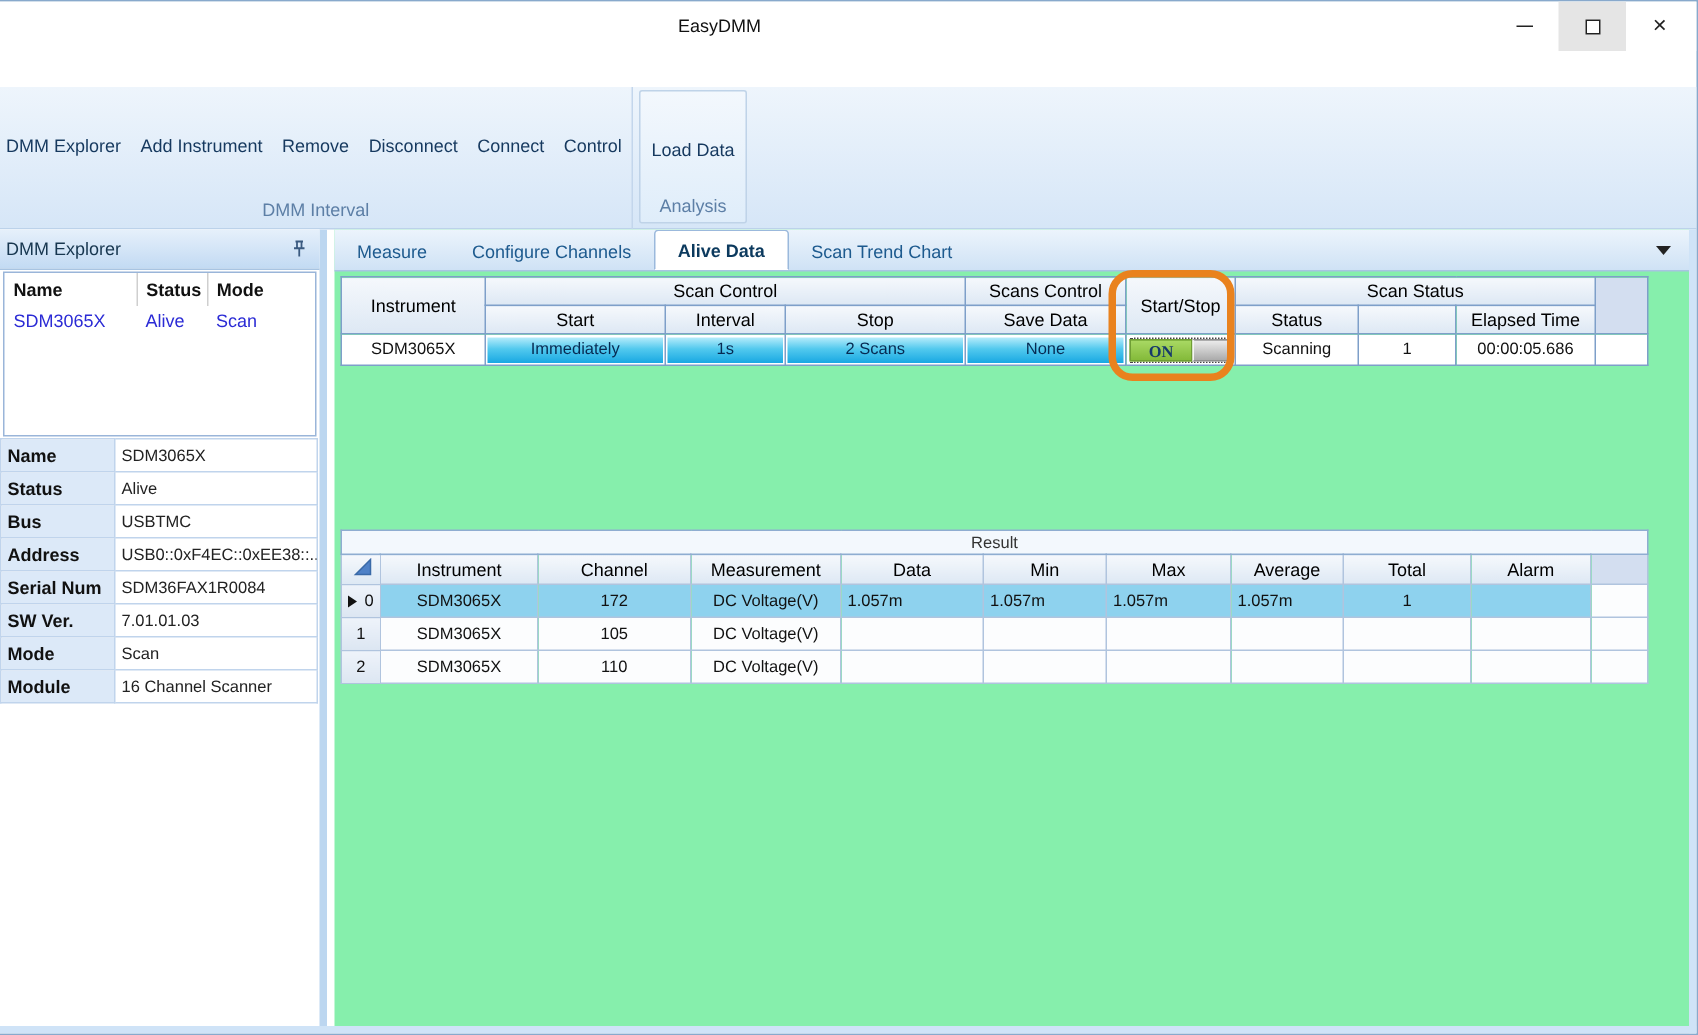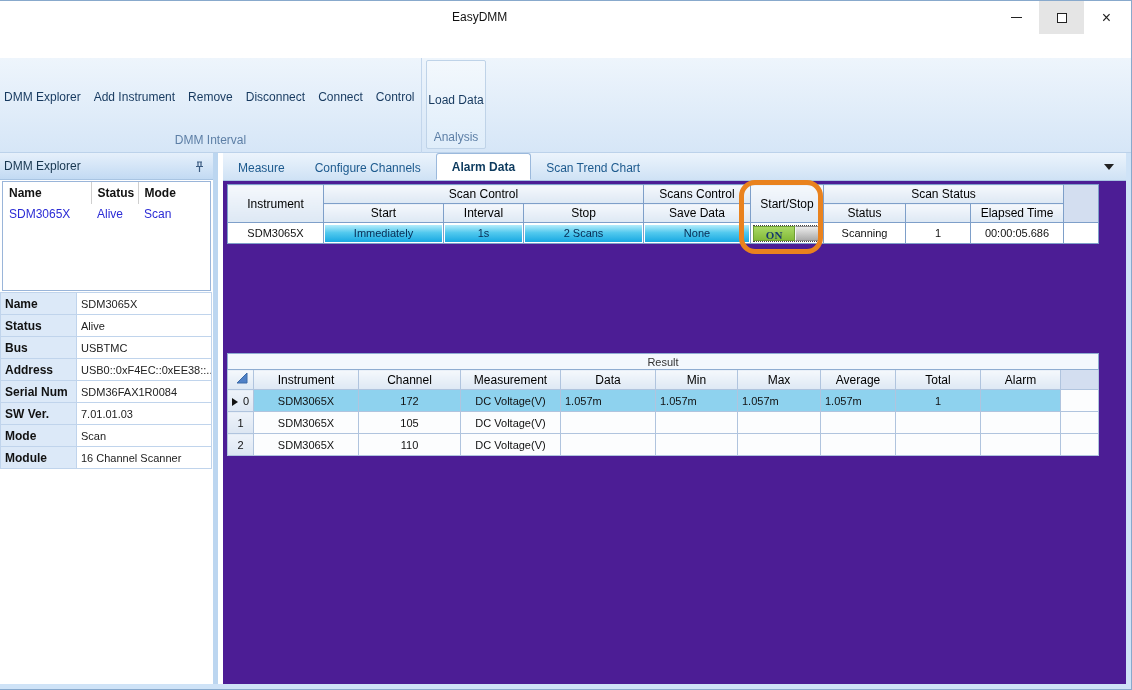--- a/index.html
+++ b/index.html
@@ -27,41 +27,41 @@
     border-radius:4px 4px 0 0; color:#17405f; }
   .help-links { position:absolute; right:10px; top:6px; font-size:12px; color:#174a77; }
   .help-links span { margin-left:10px; cursor:default; }
   
   .toolbar { position:absolute; left:0; top:57px; right:0; height:95px;
     background:linear-gradient(#eef5fc, #d6e6f7); border-bottom:1px solid #bcd2ea; }
   .tgroup1 { position:absolute; left:0; top:0; width:422px; height:95px; border-right:1px solid #c3d6ec; }
   .tbuttons { position:absolute; left:4px; top:30px; display:flex; gap:13px; }
   .tbtn { font-size:12px; color:#16395f; white-space:nowrap; padding:2px 0; cursor:default; }
   .tgroup-label { position:absolute; left:0; right:0; bottom:6px; text-align:center; font-size:12px; color:#5d7fa6; }
-  .tgroup2 { position:absolute; left:426px; top:2px; width:60px; height:89px;
+  .tgroup2 { position:absolute; left:426px; top:2px; width:72px; height:89px;
     background:linear-gradient(#f3f8fd,#dfedfa); border:1px solid #bfd3e8; border-radius:2px; }
   .tgroup2 .tbtn { position:absolute; left:0; right:0; top:30px; text-align:center; }
   .tgroup2 .tgroup-label { bottom:4px; }
   
   .left-panel { position:absolute; left:0; top:152px; width:218px; bottom:5px; background:#fff;
     border-right:5px solid #bcd6f0; }
   .panel-header { height:27px; background:linear-gradient(#e6f0fb,#c2daf3); border-bottom:1px solid #a8c4e2; position:relative; }
   .panel-title { position:absolute; left:4px; top:6px; font-size:12px; color:#17364f; }
   .pin-icon { position:absolute; right:8px; top:6px; }
   .explorer-box { position:absolute; left:2px; top:28px; width:209px; height:110px; border:1px solid #9ab5d9; background:#fff; }
   .exp-table { width:100%; border-collapse:collapse; table-layout:fixed; font-size:12px; }
   .exp-table th { font-weight:bold; color:#111; text-align:left; padding:4px 6px; border-left:1px solid #cfcfcf; }
   .exp-table th:first-child { border-left:none; }
   .exp-table td { color:#2b2bd5; padding:3px 6px; }
   .prop-table { position:absolute; left:0; top:139px; width:211px; border-collapse:collapse; table-layout:fixed; font-size:11px; }
   .prop-table td { border:1px solid #c0d4ec; height:22px; padding:2px 4px; overflow:hidden; white-space:nowrap; }
   .prop-table td.plabel { background:#dce9f8; font-weight:bold; color:#111; font-size:12px; }
   .prop-table td.pvalue { background:#fff; color:#222; }
   
-  .main { position:absolute; left:223px; top:152px; right:5px; bottom:5px; background:#4c1d95; }
+  .main { position:absolute; left:223px; top:152px; right:5px; bottom:5px; background:#86efac; }
   .tabs-band { position:relative; height:28px; background:linear-gradient(#ecf4fc,#cfe2f5);
     border-bottom:1px solid #a8c4e2; display:flex; align-items:flex-end; padding-left:0; }
   .mtab { padding:6px 15px 5px 15px; font-size:12px; color:#1d5a8e; cursor:default; }
   .mtab.active { background:#fff; border:1px solid #9bb9dc; border-bottom:1px solid #fff;
     font-weight:bold; color:#0c3a5e; border-radius:3px 3px 0 0; }
   .tabs-caret { position:absolute; right:12px; top:11px; width:0; height:0;
     border-left:5px solid transparent; border-right:5px solid transparent; border-top:6px solid #222; }
   
   .scan-table { position:absolute; left:4px; top:31px; border-collapse:collapse; table-layout:fixed; font-size:11px; }
   .scan-table th, .scan-table td { border:1px solid #7e9fc9; text-align:center; overflow:hidden; white-space:nowrap; }
@@ -203,21 +203,21 @@
             <td class="pvalue">16 Channel Scanner</td>
           </tr>
     </tbody>
       </table>
   </div>
 
   <div class="main">
     <div class="tabs-band">
       <div class="mtab">Measure</div>
       <div class="mtab">Configure Channels</div>
-      <div class="mtab active">Alarm Data</div>
+      <div class="mtab active">Alive Data</div>
       <div class="mtab">Scan Trend Chart</div>
       <div class="tabs-caret"></div>
     </div>
 
     <table class="scan-table">
       <colgroup>
         <col style="width:96px">
           <col style="width:120px">
           <col style="width:80px">
           <col style="width:120px">

